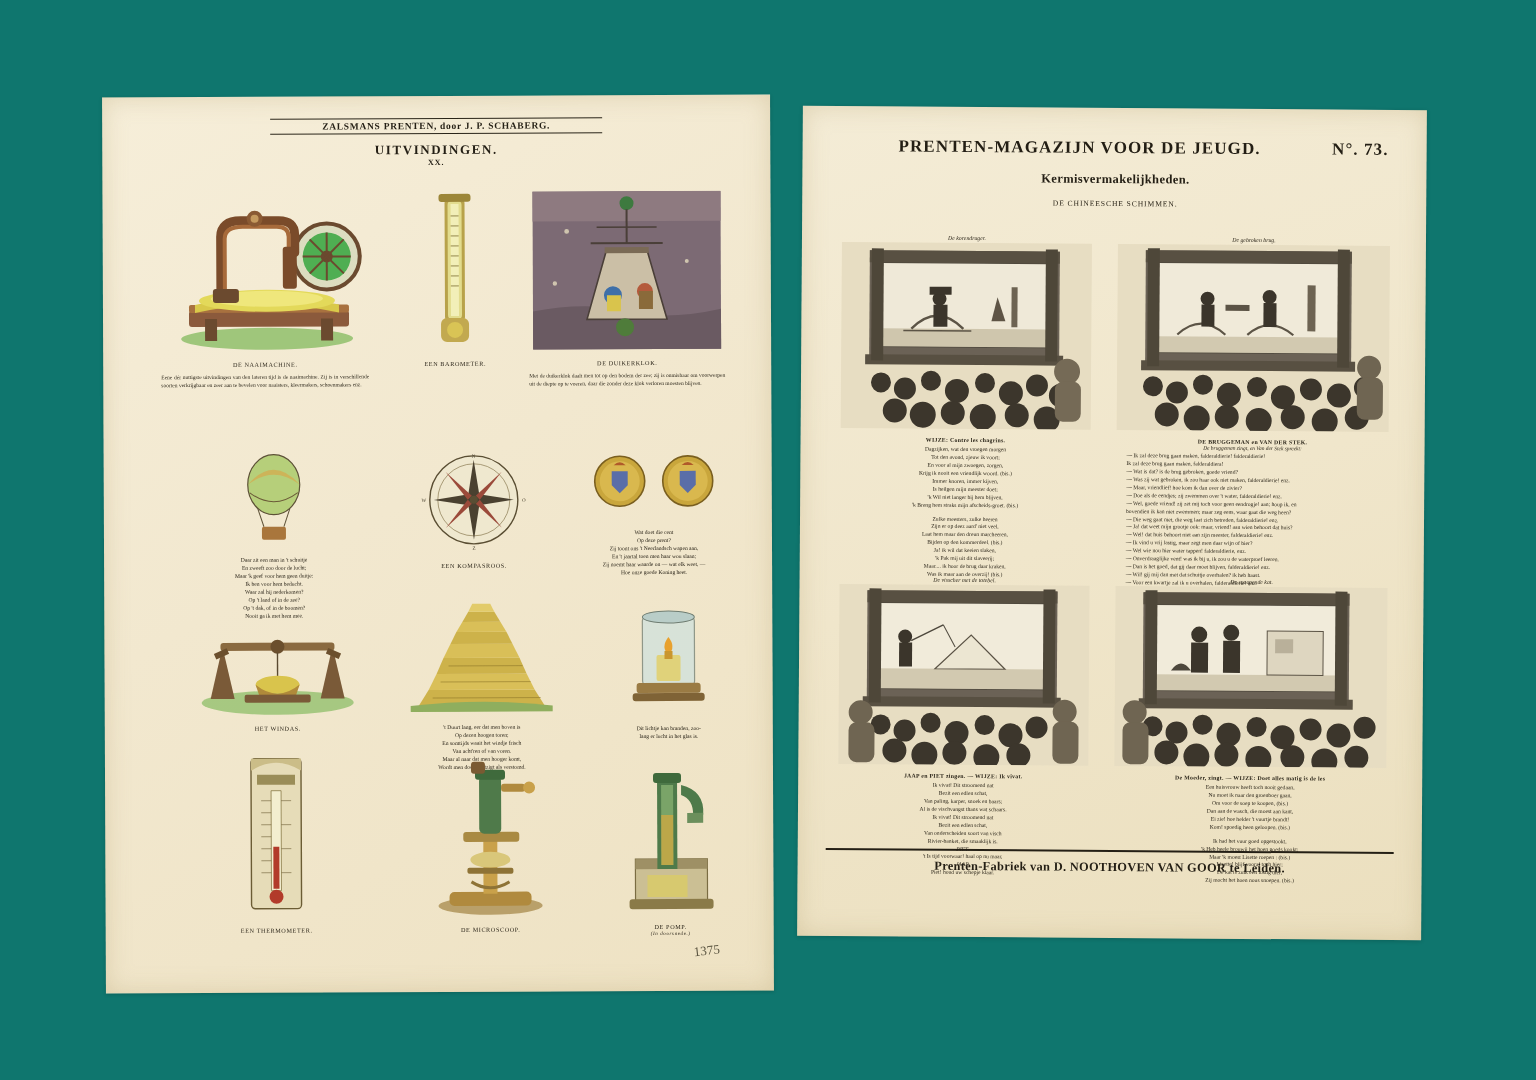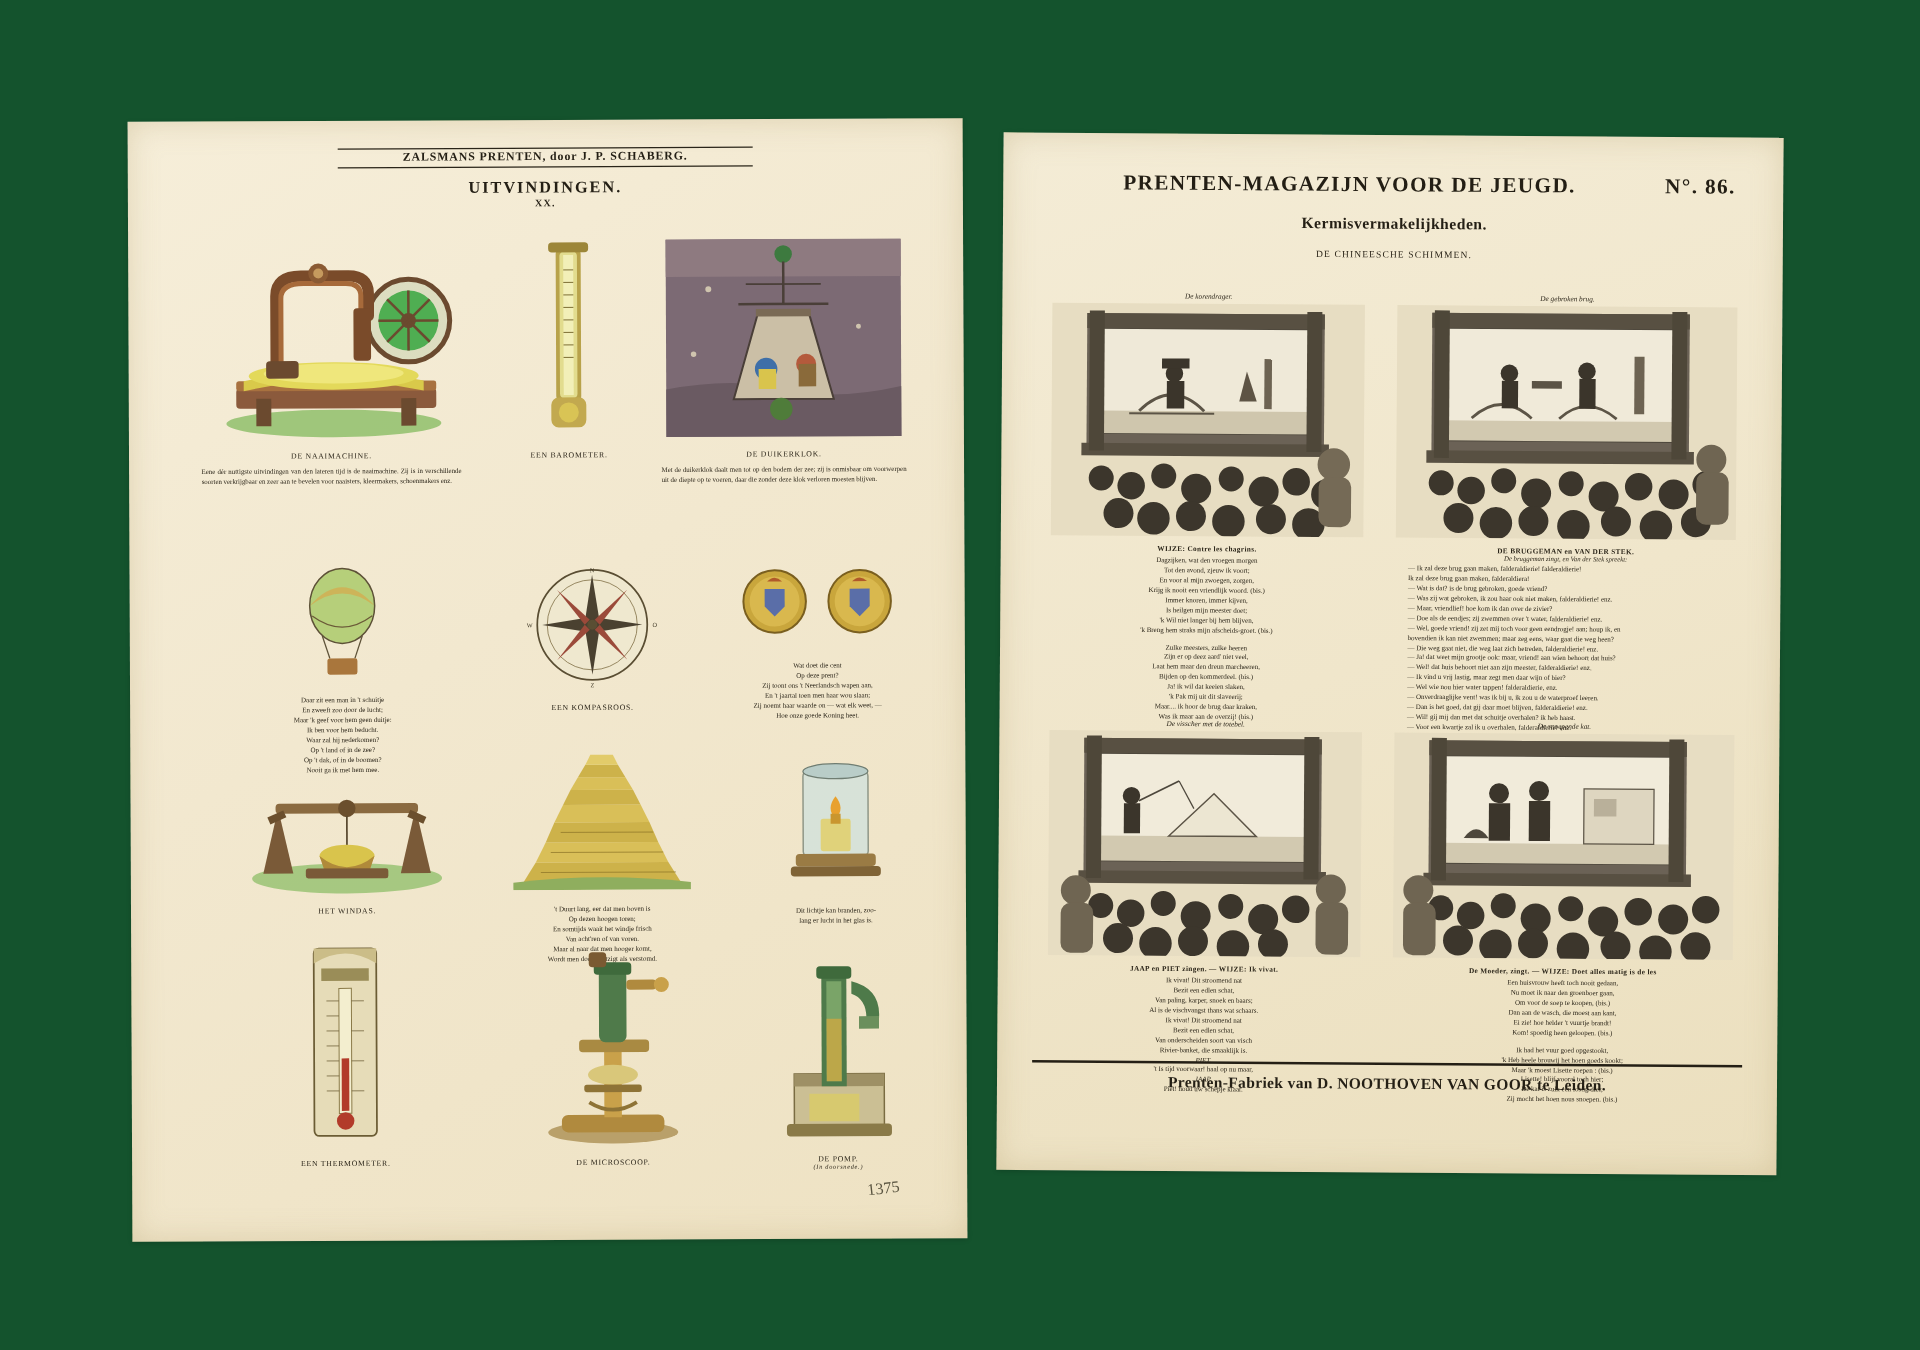--- a/index.html
+++ b/index.html
@@ -10,21 +10,21 @@
   body {
     width: 1536px;
     height: 1080px;
     position: relative;
     overflow: hidden;
     font-family: "Liberation Serif", serif;
   }
   .stage {
     position: absolute;
     inset: 0;
-    background: #14532d;
+    background: #0f766e;
   }
 
   
   .sheet {
     position: absolute;
     background: #f3ead2;
     box-shadow: 0 1px 4px rgba(0,0,0,0.18);
   }
   #sheet-left {
     left: 104px;
@@ -477,21 +477,21 @@
 
     <div class="pencil-note" style="left:588px; top:848px;">1375</div>
   </div>
 
   <div class="sheet" id="sheet-right">
     <div class="paper-edge"></div>
 
     <div id="s2-head">
       <div class="line1">
         <span class="t">PRENTEN-MAGAZIJN VOOR DE JEUGD.</span>
-        <span class="n">N°. 86.</span>
+        <span class="n">N°. 73.</span>
       </div>
       <div class="line2">Kermisvermakelijkheden.</div>
       <div class="line3">DE CHINEESCHE SCHIMMEN.</div>
     </div>
 
     <div class="fig" style="left:40px; top:128px; width:250px;">
       <div class="panel-title">De korendrager.</div>
       <div class="engrave" style="width:250px; height:186px;">
         <svg width="250" height="186" viewBox="0 0 250 186">
           <rect width="250" height="186" fill="#e7ddc2"></rect>

